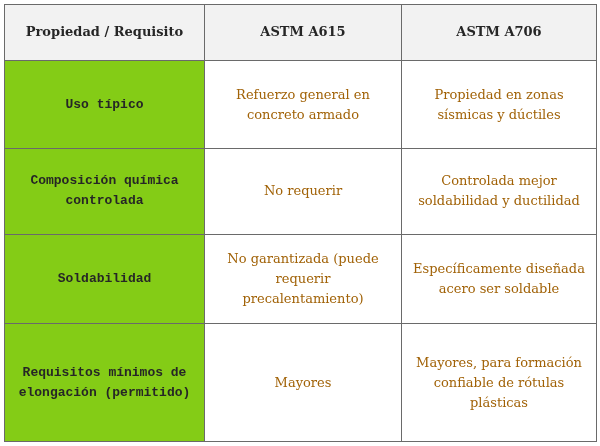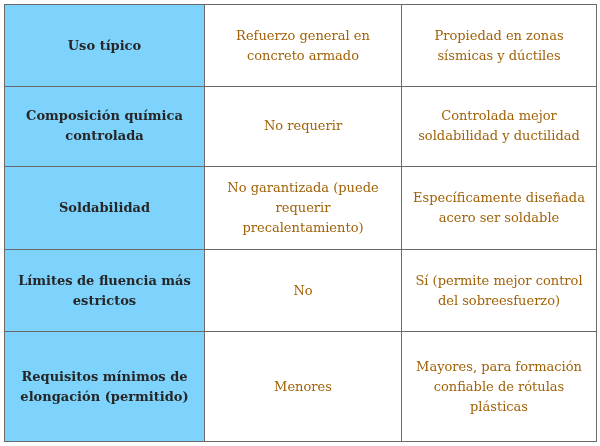--- a/index.html
+++ b/index.html
@@ -31,23 +31,24 @@
       padding: 0 8px;
       font-size: 13px;
       line-height: 20px;
     }
     table.cmp th {
       background: #f2f2f2;
       font-weight: bold;
       color: #262626;
     }
     table.cmp td.prop {
-      background: #7dd3fc;
+      background: #84cc16;
       font-weight: bold;
       color: #262626;
+      font-family: Liberation Mono, monospace;
     }
     table.cmp td.val {
       background: #ffffff;
       font-weight: normal;
       color: #a16207;
     }
     col.c1 { width: 200px; }
     col.c2 { width: 197px; }
     col.c3 { width: 195px; }
     .vline { border-left: 1.5px solid #2a2a2a !important; }
@@ -64,39 +65,39 @@
 </head>
 <body>
 
 <table class="cmp">
   <colgroup>
     <col class="c1">
       <col class="c2">
       <col class="c3">
   </colgroup>
   <tbody>
+      <tr class="h0">
+    <th>Propiedad / Requisito</th>
+    <th class="vline">ASTM A615</th>
+    <th class="vline">ASTM A706</th>
+  </tr>
   <tr class="h1">
     <td class="prop">Uso típico</td>
     <td class="val vline">Refuerzo general en concreto armado</td>
     <td class="val vline">Propiedad en zonas sísmicas y dúctiles</td>
   </tr>
   <tr class="h2">
     <td class="prop">Composición química controlada</td>
     <td class="val vline">No requerir</td>
     <td class="val vline">Controlada mejor soldabilidad y ductilidad</td>
   </tr>
   <tr class="h3">
     <td class="prop">Soldabilidad</td>
     <td class="val vline">No garantizada (puede requerir precalentamiento)</td>
     <td class="val vline">Específicamente diseñada acero ser soldable</td>
   </tr>
-  <tr class="h4">
-    <td class="prop">Límites de fluencia más estrictos</td>
-    <td class="val vline">No</td>
-    <td class="val vline">Sí (permite mejor control del sobreesfuerzo)</td>
-  </tr>
   <tr class="h5">
     <td class="prop">Requisitos mínimos de elongación (permitido)</td>
-    <td class="val vline">Menores</td>
+    <td class="val vline">Mayores</td>
     <td class="val vline">Mayores, para formación confiable de rótulas plásticas</td>
   </tr>
 </tbody>
   </table>
 
 </body></html>

